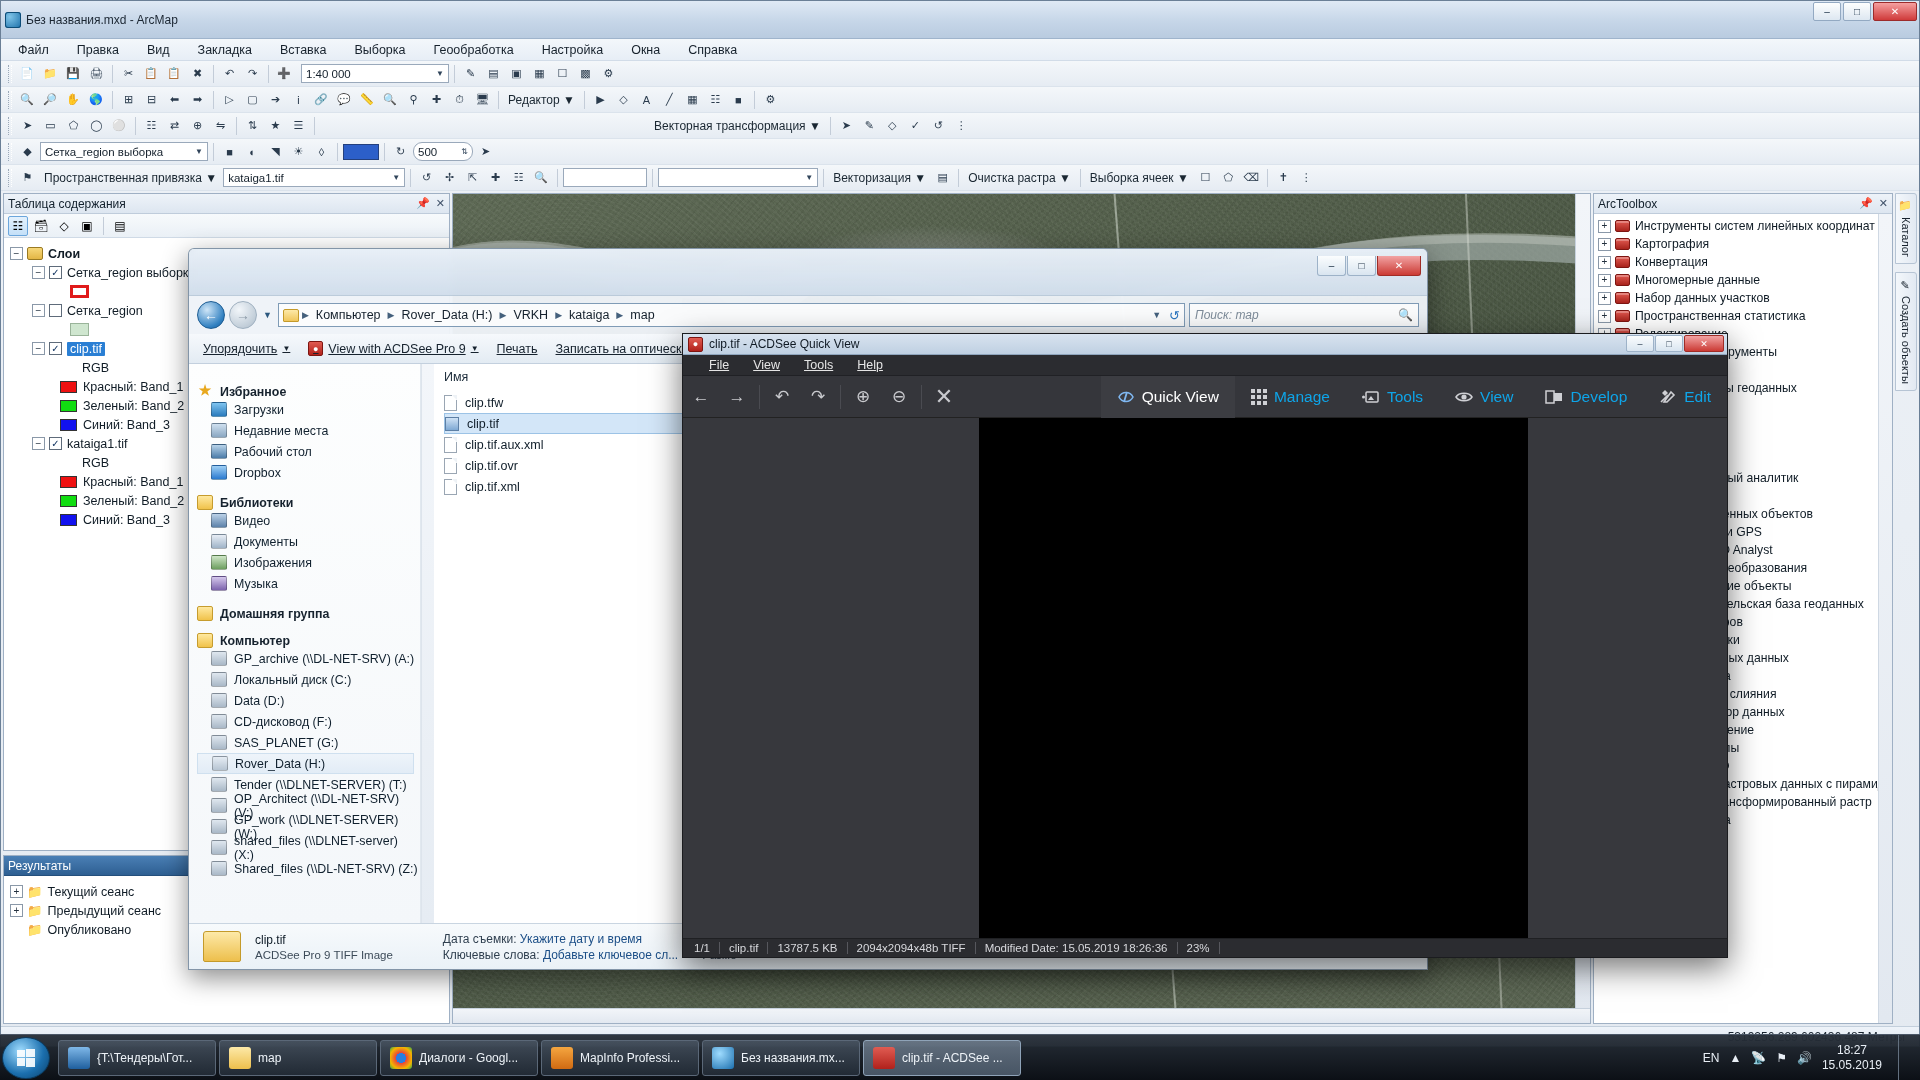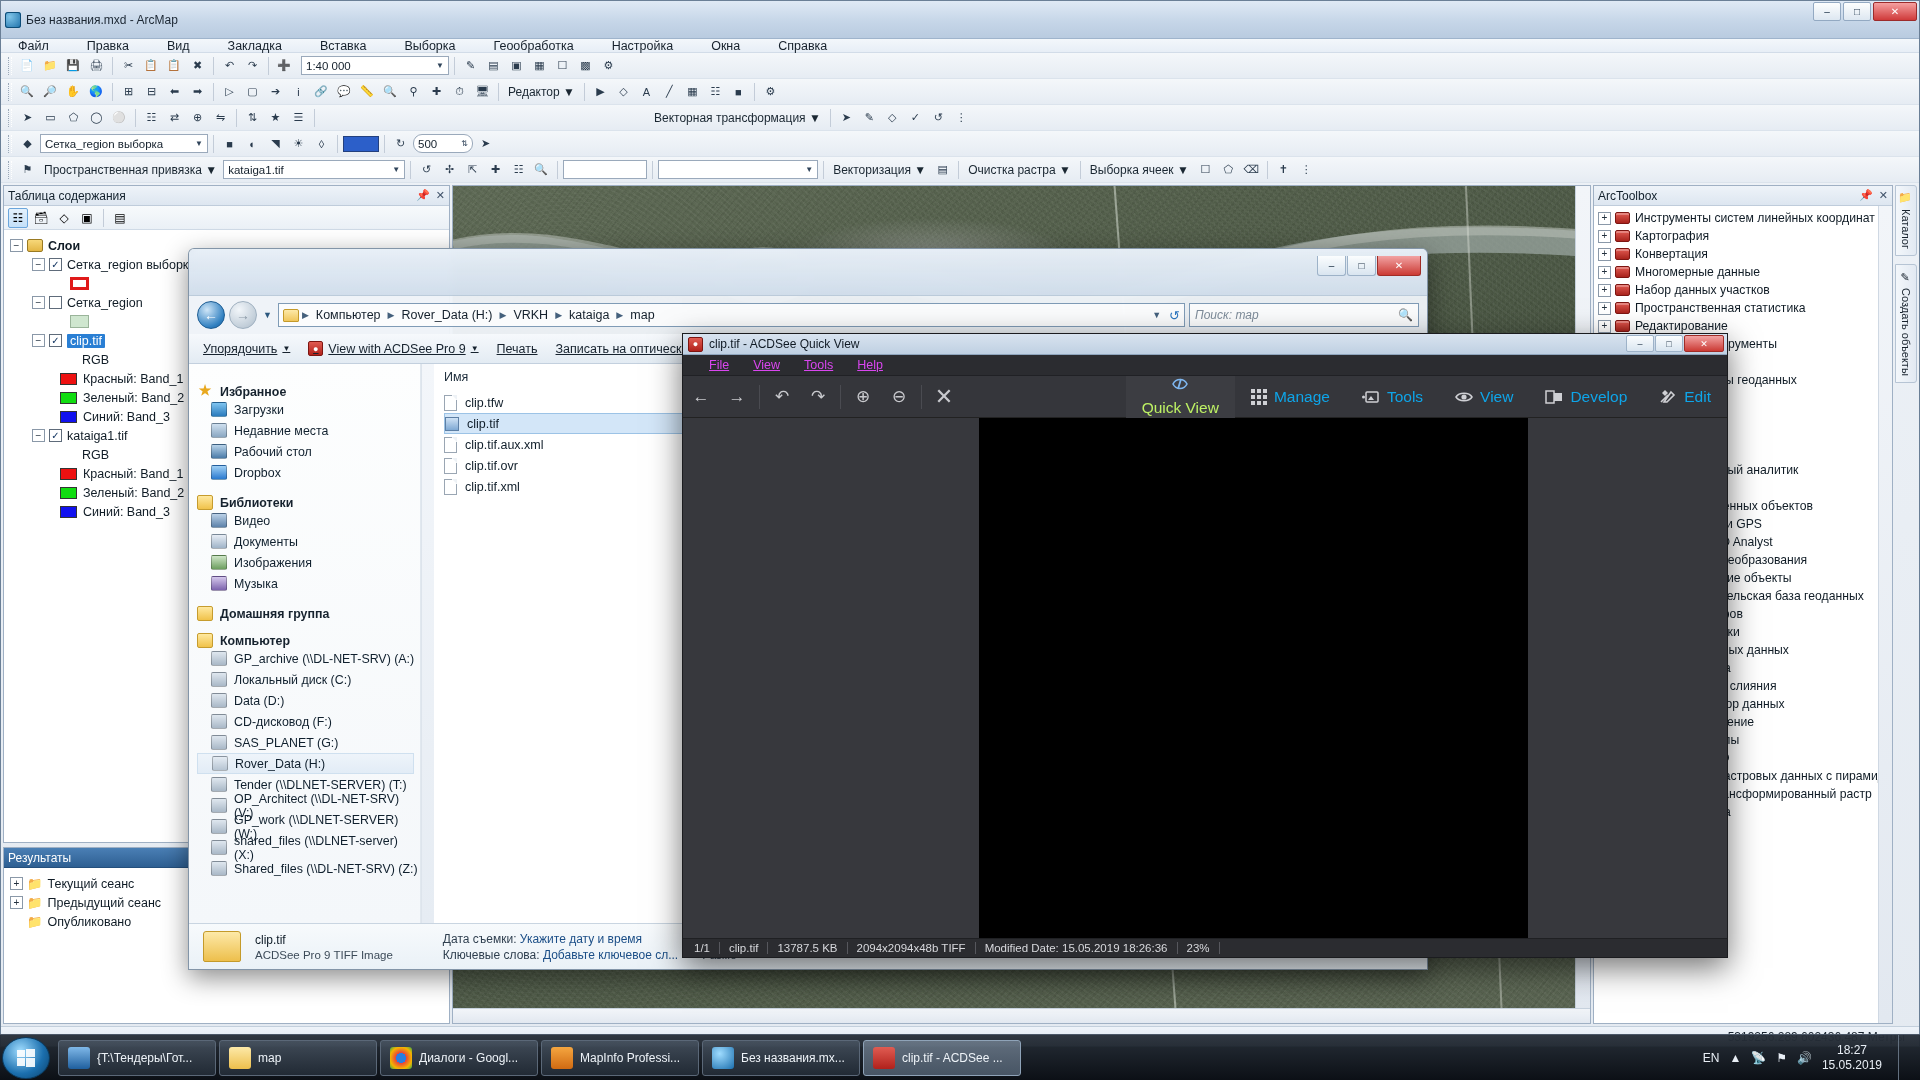--- a/index.html
+++ b/index.html
@@ -35,21 +35,21 @@
   .winbtns { position:absolute; right:2px; top:1px; display:flex; gap:2px; }
   .wb {
     width:28px;height:19px;border:1px solid #93a9c2;border-radius:2px;
     background:linear-gradient(#fdfefe,#dde7f1);
     display:flex;align-items:center;justify-content:center;
     font-size:10px;color:#24394f;
   }
   .wb.close { width:44px; background:linear-gradient(#f5a0a0,#cf3a3a); border-color:#9c2b2b; color:#fff;}
 
   .menubar {
-    height:14px; display:flex; align-items:center; gap:20px;
+    height:22px; display:flex; align-items:center; gap:10px;
     padding-left:8px;
     background:linear-gradient(#f3f7fb,#e7eef6);
     border-bottom:1px solid #d2dce8;
   }
   .menubar .mi { padding:2px 9px; font-size:12.5px; color:#16212c; }
 
   .toolrow {
     display:flex; align-items:center; gap:2px; height:26px;
     padding-left:4px;
     background:linear-gradient(#f4f7fa,#e6ecf3);
@@ -255,33 +255,33 @@
     border-bottom:1px solid #8fa5bd; position:relative;
   }
   .ac-title .t { font-size:12px;color:#101a24;}
   .ac-winbtns{ position:absolute;right:3px;top:1px;display:flex;gap:1px;}
   .ac-wb{width:28px;height:17px;border:1px solid #9db2c8;border-radius:2px;
     background:linear-gradient(#fbfdfe,#d9e5f0);display:flex;align-items:center;justify-content:center;
     font-size:9px;color:#223548;}
   .ac-wb.close{width:40px;background:linear-gradient(#f2a3a3,#cb3a34);border-color:#a02c26;color:#fff;}
   .ac-menu { height:21px;background:#2b2c30;display:flex;align-items:center;gap:0;
     padding-left:14px; border-bottom:1px solid #202125;}
-  .ac-menu .m { padding:2px 12px;font-size:12.5px;color:#d946ef;}
+  .ac-menu .m { padding:2px 12px;font-size:12.5px;color:#e5e5e5;}
   .ac-menu .m u { text-decoration:underline;}
   .ac-bar {
     height:42px; background:#35363b; display:flex;align-items:center;
     border-bottom:1px solid #222;
   }
   .ac-btn { width:36px;height:42px;display:flex;align-items:center;justify-content:center;
     color:#c9cace; font-size:17px;}
   .acsep{ width:1px;height:24px;background:#4a4b51;margin:0 4px;}
   .ac-tabs{ margin-left:auto; display:flex;align-items:center;height:42px;}
   .ac-tab{ display:flex;align-items:center;gap:7px;padding:0 16px;height:42px;
     font-size:15.5px;color:#0ea5e9;}
-  .ac-tab.active{ color:#bef264; background:#3c3d42;flex-direction:column;}
+  .ac-tab.active{ color:#ffffff; background:#3c3d42;}
   .ac-tab svg{flex:none;}
   .ac-canvas{ flex:1; background:#37383d; position:relative; display:flex;align-items:center;justify-content:center;}
   .ac-image{ position:absolute; left:296px; top:0; width:549px; bottom:0; background:#000;}
   .ac-status{ height:19px;background:#2b2c30;border-top:1px solid #1f2023;
     display:flex;align-items:center;gap:0;padding-left:8px;font-size:11.5px;color:#d7d8dc;}
   .ac-status .s{ padding:0 9px;border-right:1px solid #56575d;}
   .ac-status .s:first-child{padding-left:3px;}
 
   
   #taskbar {

